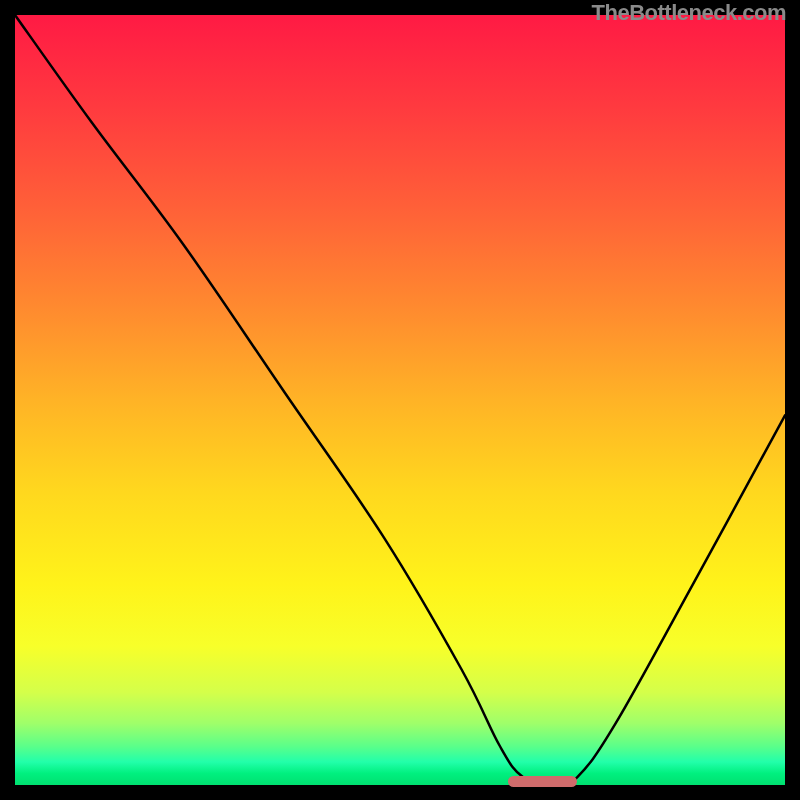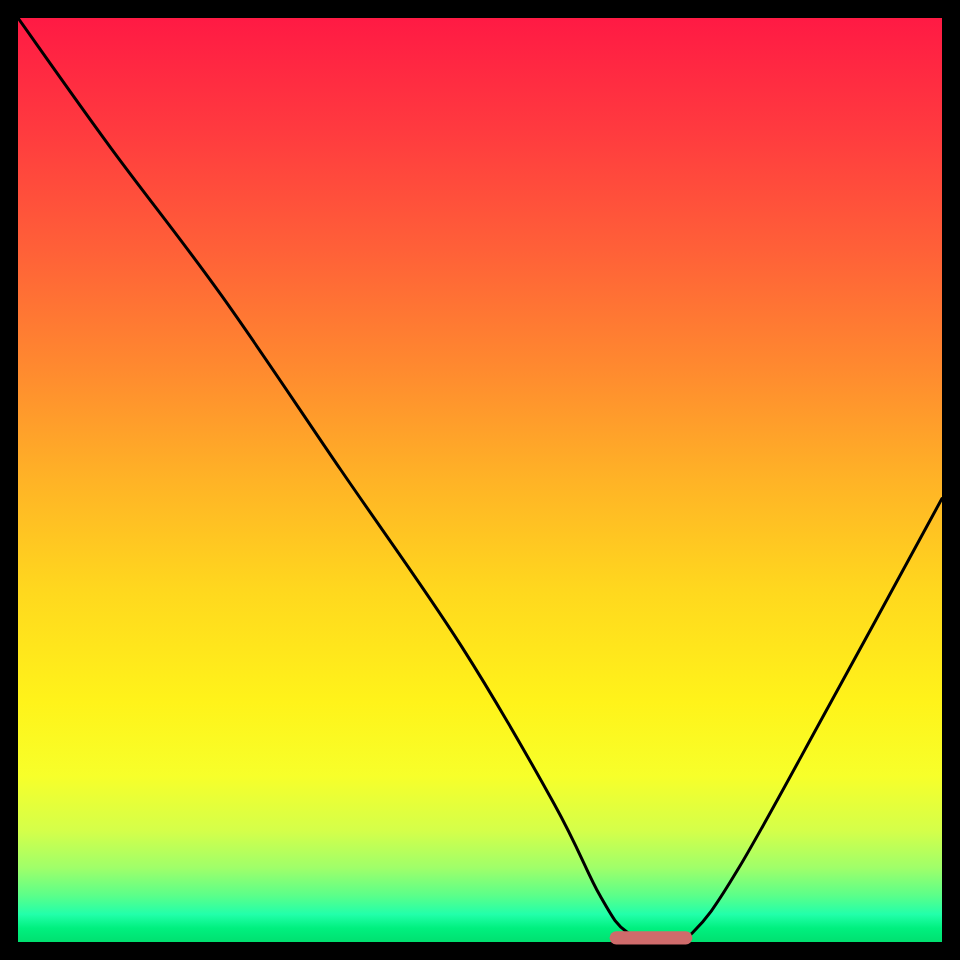--- a/index.html
+++ b/index.html
@@ -68,13 +68,14 @@
 <div class="chart-container">
 
   <div class="plot-area"></div>
 
   <svg class="curve" viewBox="0 0 770 770" preserveAspectRatio="none">
     <path d="M 0 0 C 13.86 19.403999999999993 46.507999999999996 66.21999999999996 77 107.79999999999995 C 107.492 149.37999999999994 134.75 182.49 169.4 231 C 204.05 279.51 233.464 324.632 269.5 377.3 C 305.536 429.968 337.722 473.704 369.59999999999997 523.6 C 401.47799999999995 573.496 425.80999999999995 617.078 446.59999999999997 654.5 C 467.39 691.922 474.012 712.096 485.1 731.5 C 496.18800000000005 750.904 498.49800000000005 755.37 508.20000000000005 762.3 C 517.902 769.2299999999999 529.298 770 539 770 C 548.702 770 551.0120000000001 773.3879999999999 562.1 762.3 C 573.188 751.212 579.8100000000001 743.05 600.6 708.4 C 621.39 673.75 647.1080000000001 625.2399999999999 677.6 569.8 C 708.092 514.36 753.368 430.892 770 400.40000000000003" fill="none" stroke="#000" stroke-width="2.5" stroke-linecap="round" stroke-linejoin="round" id="curvePath"></path>
   </svg>
 
   <div class="marker" id="optimalMarker" style="left: 507.8px; width: 69.3px; top: 776px;"></div>
 
+  <div class="watermark">TheBottleneck.com</div>
 </div>
 
 </body></html>

